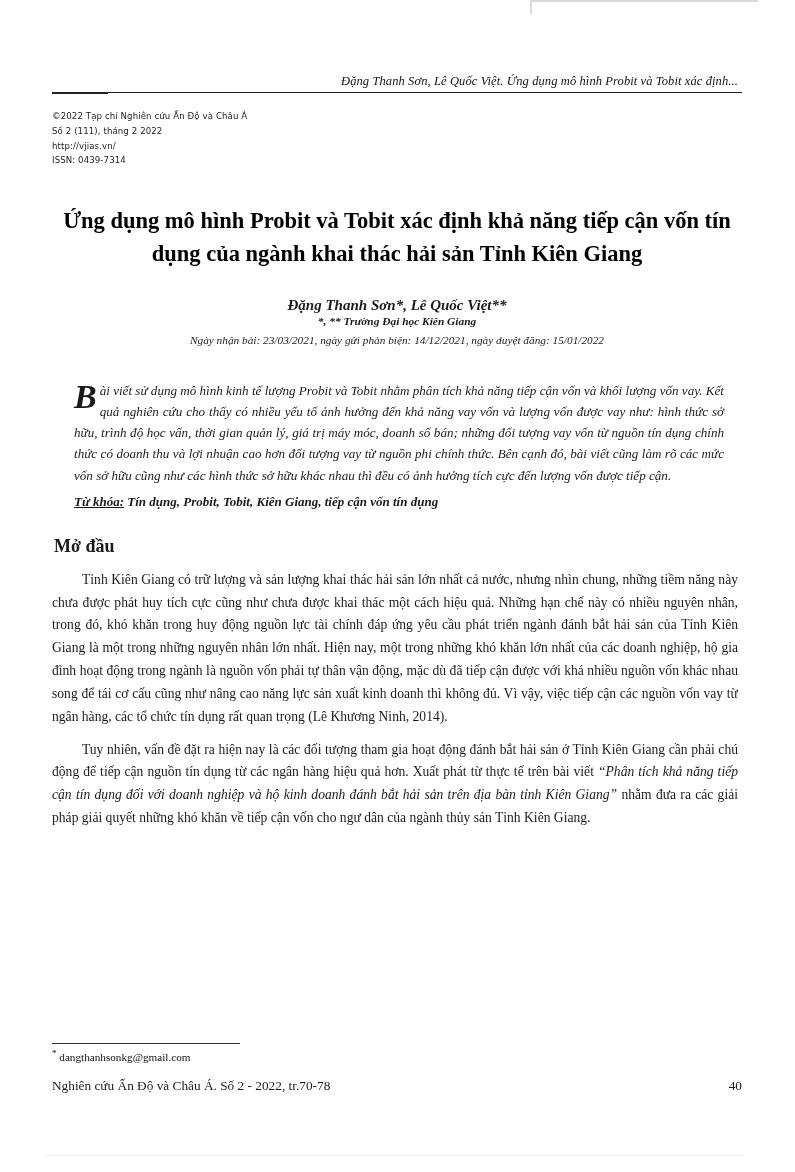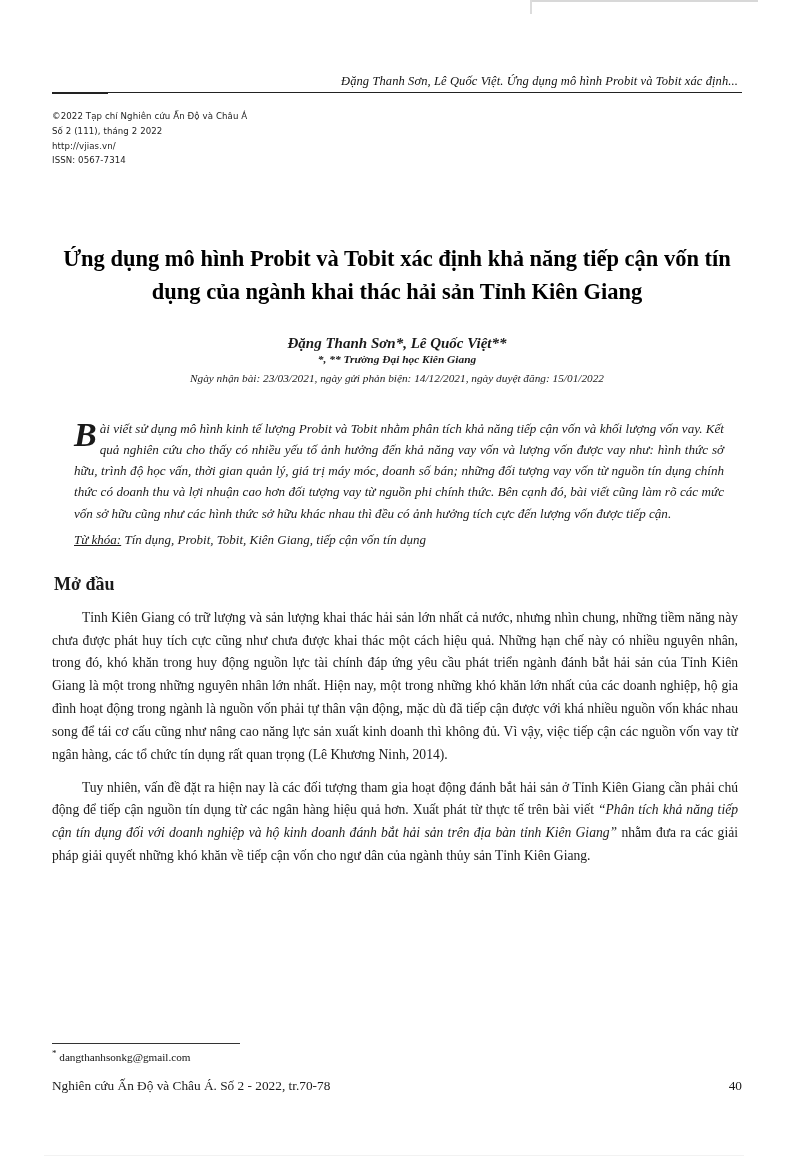--- a/index.html
+++ b/index.html
@@ -76,21 +76,21 @@
     margin-top: 16px;
     font-family: "DejaVu Sans", sans-serif;
     font-size: 8.6px;
     line-height: 1.72;
     color: #222;
     letter-spacing: 0.1px;
   }
 
   
   .title {
-    margin-top: 74px;
+    margin-top: 36px;
     text-align: center;
     font-weight: bold;
     font-size: 22.5px;
     line-height: 1.48;
     font-family: "Liberation Serif", serif;
     color: #000;
   }
 
   .authors {
     margin-top: 26px;
@@ -132,20 +132,21 @@
     font-weight: bold;
     font-style: italic;
     padding: 3px 3px 0 0;
     font-family: "Liberation Serif", serif;
   }
   .keywords {
     margin-top: 8px;
     font-size: 13px;
     font-style: italic;
     padding: 0 18px 0 22px;
+    font-weight: bold;
   }
   .keywords .kw-label {
     text-decoration: underline;
   }
 
   
   .section-head {
     margin-top: 26px;
     margin-left: 2px;
     font-weight: bold;
@@ -215,21 +216,21 @@
   <div class="content">
 
     <div class="runhead">Đặng Thanh Sơn, Lê Quốc Việt. Ứng dụng mô hình Probit và Tobit xác định...</div>
     <div class="runhead-rule"></div>
     <div class="runhead-rule-short"></div>
 
     <div class="meta">
       <div>©2022 Tạp chí Nghiên cứu Ấn Độ và Châu Á</div>
       <div>Số 2 (111), tháng 2 2022</div>
       <div>http://vjias.vn/</div>
-      <div>ISSN: 0567-7314</div>
+      <div>ISSN: 0439-7314</div>
     </div>
 
     <div class="title">Ứng dụng mô hình Probit và Tobit xác định khả năng tiếp cận vốn tín dụng của ngành khai thác hải sản Tỉnh Kiên Giang</div>
 
     <div class="authors">Đặng Thanh Sơn*, Lê Quốc Việt**</div>
     <div class="affil">*, ** Trường Đại học Kiên Giang</div>
     <div class="dates">Ngày nhận bài: 23/03/2021, ngày gửi phản biện: 14/12/2021, ngày duyệt đăng: 15/01/2022</div>
 
     <div class="abstract-wrap">
       <div class="abstract"><span class="dropcap">B</span><span>ài viết sử dụng mô hình kinh tế lượng Probit và Tobit nhằm phân tích khả năng tiếp cận vốn và khối lượng vốn vay. Kết quả nghiên cứu cho thấy có nhiều yếu tố ảnh hưởng đến khả năng vay vốn và lượng vốn được vay như: hình thức sở hữu, trình độ học vấn, thời gian quản lý, giá trị máy móc, doanh số bán; những đối tượng vay vốn từ nguồn tín dụng chính thức có doanh thu và lợi nhuận cao hơn đối tượng vay từ nguồn phi chính thức. Bên cạnh đó, bài viết cũng làm rõ các mức vốn sở hữu cũng như các hình thức sở hữu khác nhau thì đều có ảnh hưởng tích cực đến lượng vốn được tiếp cận.</span></div>

